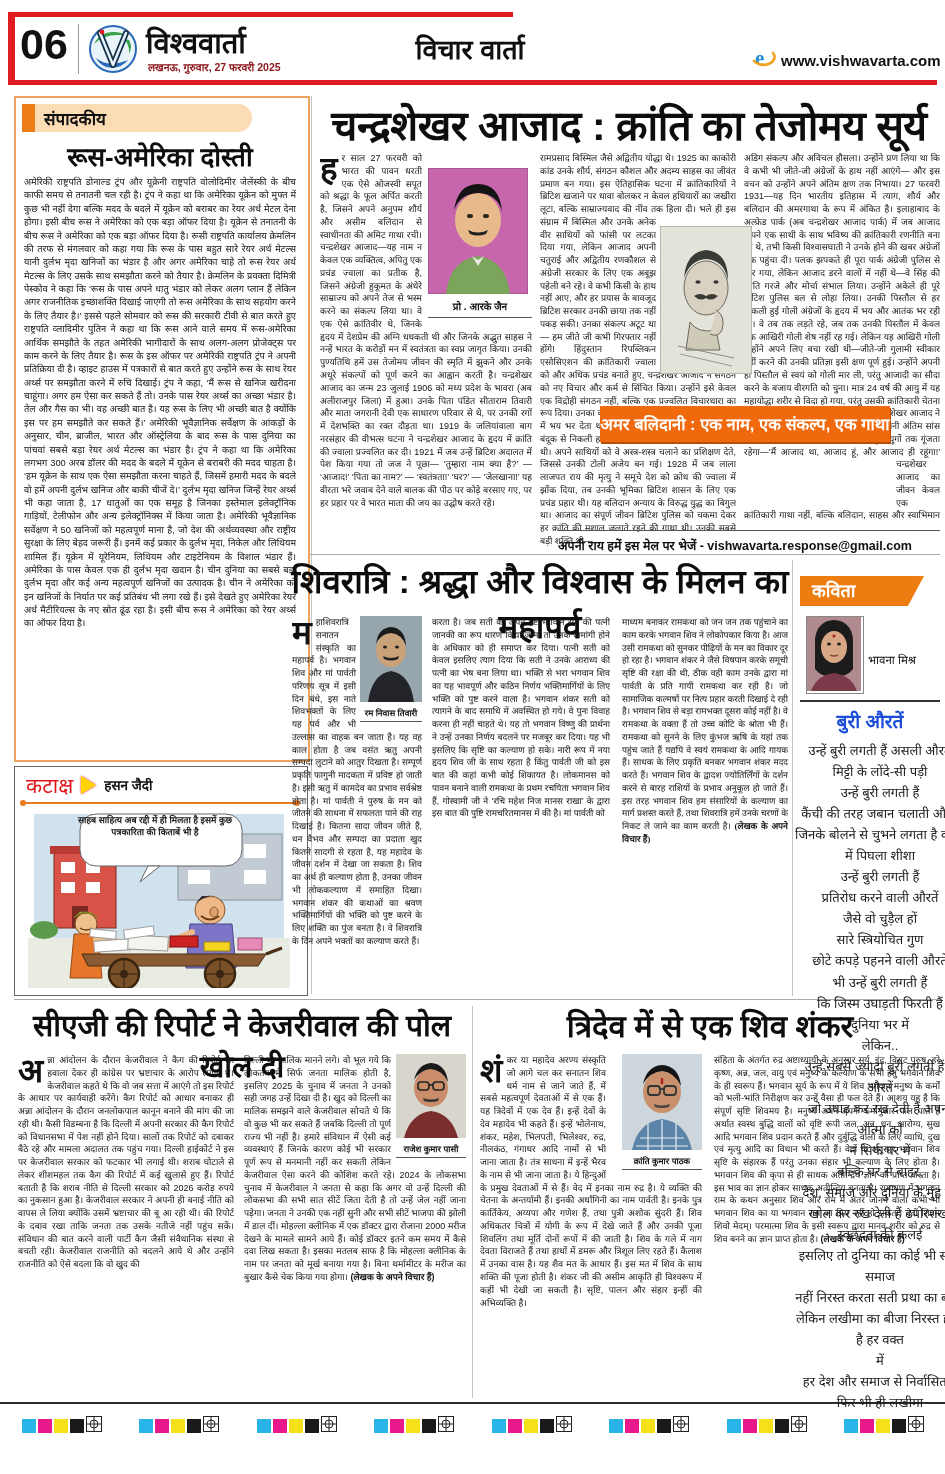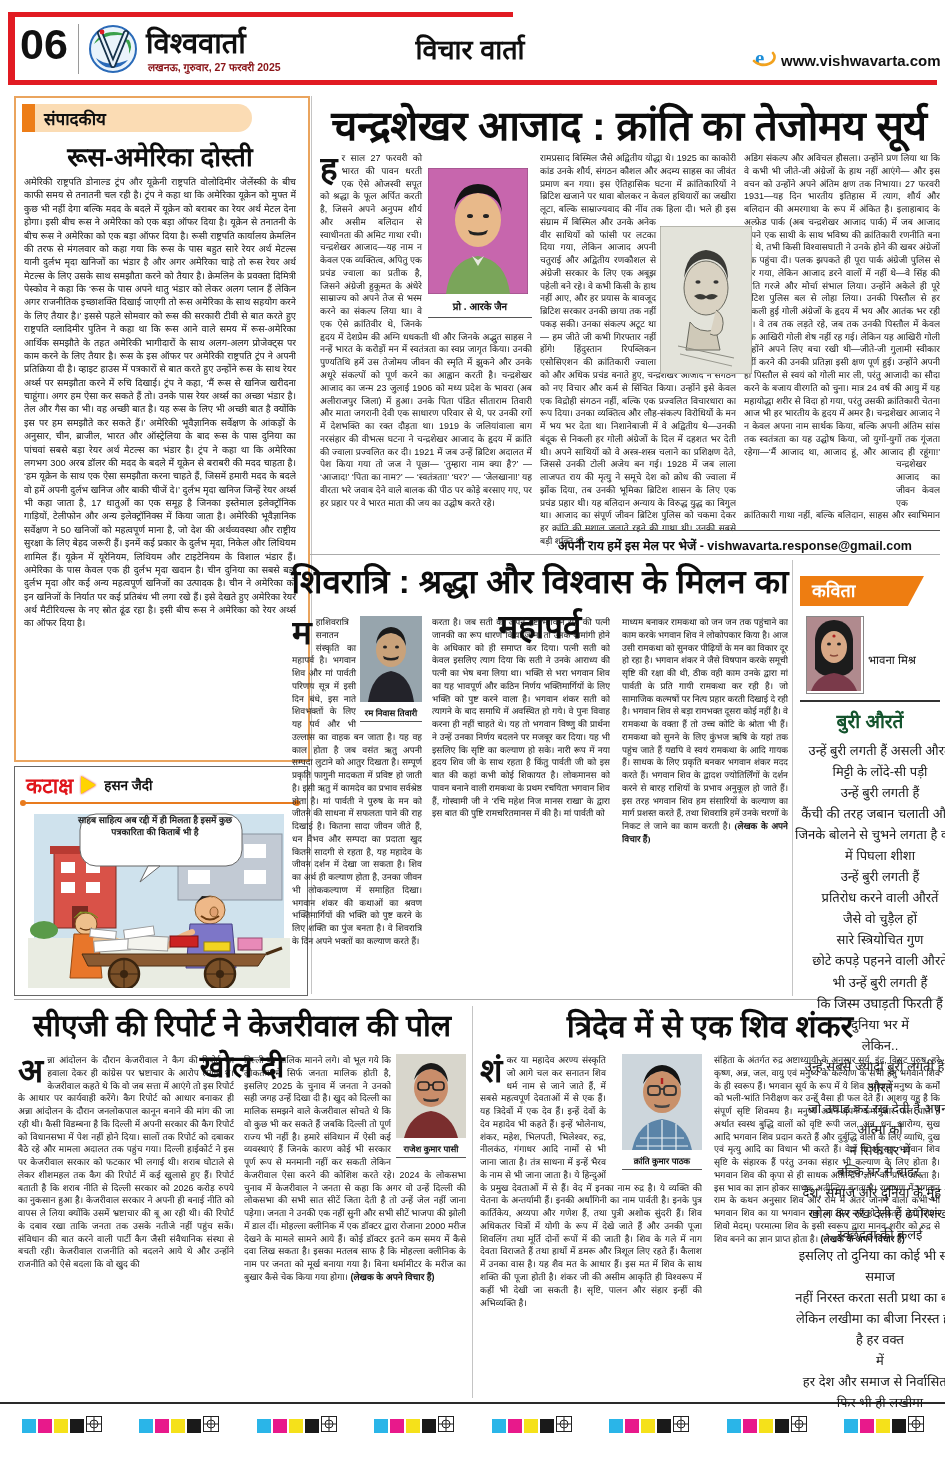--- a/index.html
+++ b/index.html
@@ -32,21 +32,21 @@
   .ed-band{left:22px;top:104px;width:230px;height:28px;background:#fbdcb4;border-radius:0 16px 16px 0;
            display:flex;align-items:center;}
   .ed-band .sq{width:13px;height:28px;background:#ed7d17;margin-right:9px;}
   .ed-band .lbl{font-size:17px;font-weight:800;color:#101010;}
   .ed-title{left:22px;top:138px;width:276px;text-align:center;font-size:26px;font-weight:800;color:#0e0e0e;}
   .ed-body{left:24px;top:176px;width:272px;height:574px;font-size:9.3px;line-height:1.44;color:#151515;}
 
   
   .kt-box{left:14px;top:766px;width:292px;height:228px;border:1px solid #666;background:#fff;}
   .kt-head{left:26px;top:772px;display:flex;align-items:center;gap:8px;height:26px;}
-  .kt-title{font-size:21px;font-weight:700;color:#e0151b;}
+  .kt-title{font-size:21px;font-weight:400;color:#e0151b;}
   .kt-arrow{width:0;height:0;border-top:9px solid transparent;border-bottom:9px solid transparent;
             border-left:15px solid #ffd400;filter:drop-shadow(0 0 1px #e0151b);}
   .kt-artist{font-size:13.5px;font-weight:800;color:#111;}
   .kt-line{left:22px;top:802px;width:276px;height:2px;background:#e87b1e;}
   .kt-line:before,.kt-line:after{content:"";position:absolute;top:-2px;width:6px;height:6px;border-radius:50%;background:#e87b1e;}
   .kt-line:before{left:-2px;} .kt-line:after{right:-2px;}
   .kt-art{left:28px;top:808px;width:262px;height:180px;}
   .kt-bubble{left:70px;top:814px;width:170px;font-size:9px;line-height:1.35;text-align:center;color:#222;font-weight:bold;}
 
   
@@ -74,21 +74,21 @@
   .sh-c3{left:622px;width:166px;height:380px;font-family:Liberation Serif, serif;}
   .photo-tw{float:right;width:62px;margin:0 0 2px 4px;}
   .photo-tw .cap{font-size:8.5px;font-weight:bold;text-align:center;border-bottom:1px solid #555;padding:1px 0 2px;}
 
   
   .kv-label{left:800px;top:576px;width:112px;height:30px;background:#ee7d11;color:#fff;font-size:18px;
             font-weight:800;line-height:30px;padding-left:12px;clip-path:polygon(0 0,100% 0,87% 100%,0 100%);}
   .kv-photo{left:806px;top:616px;width:56px;height:76px;border:1px solid #888;}
   .kv-poet{left:868px;top:652px;width:76px;font-size:11.5px;font-weight:400;color:#111;}
   .kv-rule{left:800px;top:700px;width:140px;height:2px;background:#333;}
-  .kv-title{left:796px;top:708px;width:148px;text-align:center;font-size:19px;font-weight:900;color:#14532d;}
+  .kv-title{left:796px;top:708px;width:148px;text-align:center;font-size:19px;font-weight:900;color:#1d4ed8;}
   .kv-poem{left:794px;top:740px;width:172px;text-align:center;font-size:13px;line-height:1.62;color:#1a1a1a;}
   .poem-line{display:block;}
 
   
   .bt-head-l{left:16px;top:1004px;width:452px;text-align:center;font-size:30px;font-weight:700;color:#0d0d0d;}
   .bt-head-r{left:480px;top:1004px;width:460px;text-align:center;font-size:31px;font-weight:900;color:#0d0d0d;}
   .bt-col{top:1054px;font-size:9px;line-height:1.42;color:#151515;}
   .cag-c1{left:18px;width:216px;height:344px;}
   .cag-c2{left:244px;width:222px;height:344px;}
   .td-c1{left:480px;width:222px;height:344px;}
@@ -263,20 +263,21 @@
       <path d="M34 70 Q40 66 46 70 Q52 66 58 70 Q52 76 46 72 Q40 76 34 70Z" fill="#3a3a36"></path>
       <ellipse cx="38" cy="56" rx="2.6" ry="1.8" fill="#333"></ellipse>
         <ellipse cx="56" cy="56" rx="2.6" ry="1.8" fill="#333"></ellipse>
       <path d="M30 96 Q38 108 56 104 L60 124 L26 124 Z" fill="#cfc9b8" stroke="#6a6a60"></path>
       <path d="M56 84 Q66 90 62 104 Q58 112 50 108" fill="#d9d2c2" stroke="#6a6a60"></path>
       <line x1="18" y1="120" x2="74" y2="132" stroke="#8a8a80"></line>
       <line x1="20" y1="128" x2="72" y2="140" stroke="#9a9a90"></line>
     </svg>
   </div>
 
+  <div class="abs amar-box">अमर बलिदानी : एक नाम, एक संकल्प, एक गाथा</div>
 
   <div class="abs feedback-rule"></div>
   <div class="abs feedback">अपनी राय हमें इस मेल पर भेजें - vishwavarta.response@gmail.com</div>
 
   <div class="abs sh-head">शिवरात्रि : श्रद्धा और विश्वास के मिलन का महापर्व</div>
 
   <div class="abs sh-col sh-c1 just clip">
     <div class="photo-tw">
       <svg width="62" height="86" viewBox="0 0 62 86">
         <rect width="62" height="86" fill="#97a5ad"></rect>

